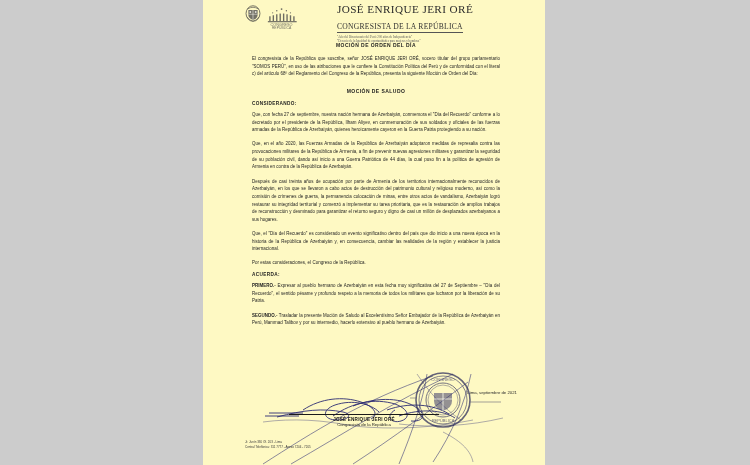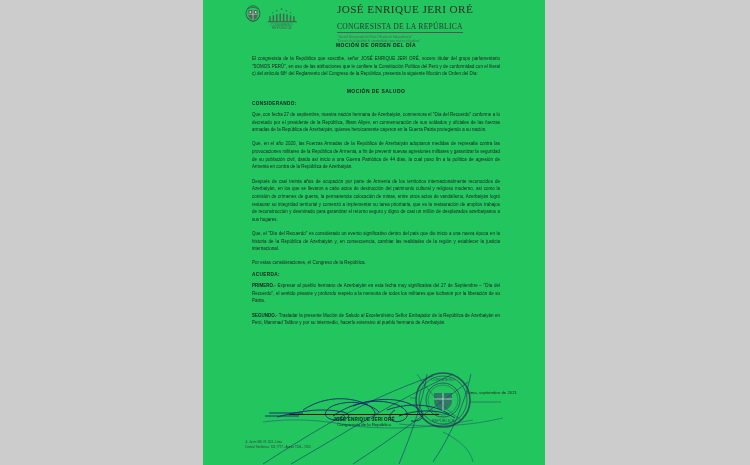--- a/index.html
+++ b/index.html
@@ -17,21 +17,21 @@
     height: 465px;
     background: #cccccc;
   }
   
   #page {
     position: absolute;
     left: 203px;
     top: 0px;
     width: 342px;
     height: 465px;
-    background: #22c55e;
+    background: #fef9c3;
     overflow: hidden;
     box-shadow: 0 0 0 0 rgba(0,0,0,0);
   }
   
   .letterhead {
     position: absolute;
     left: 0; top: 3px;
     width: 342px;
     height: 32px;
   }

